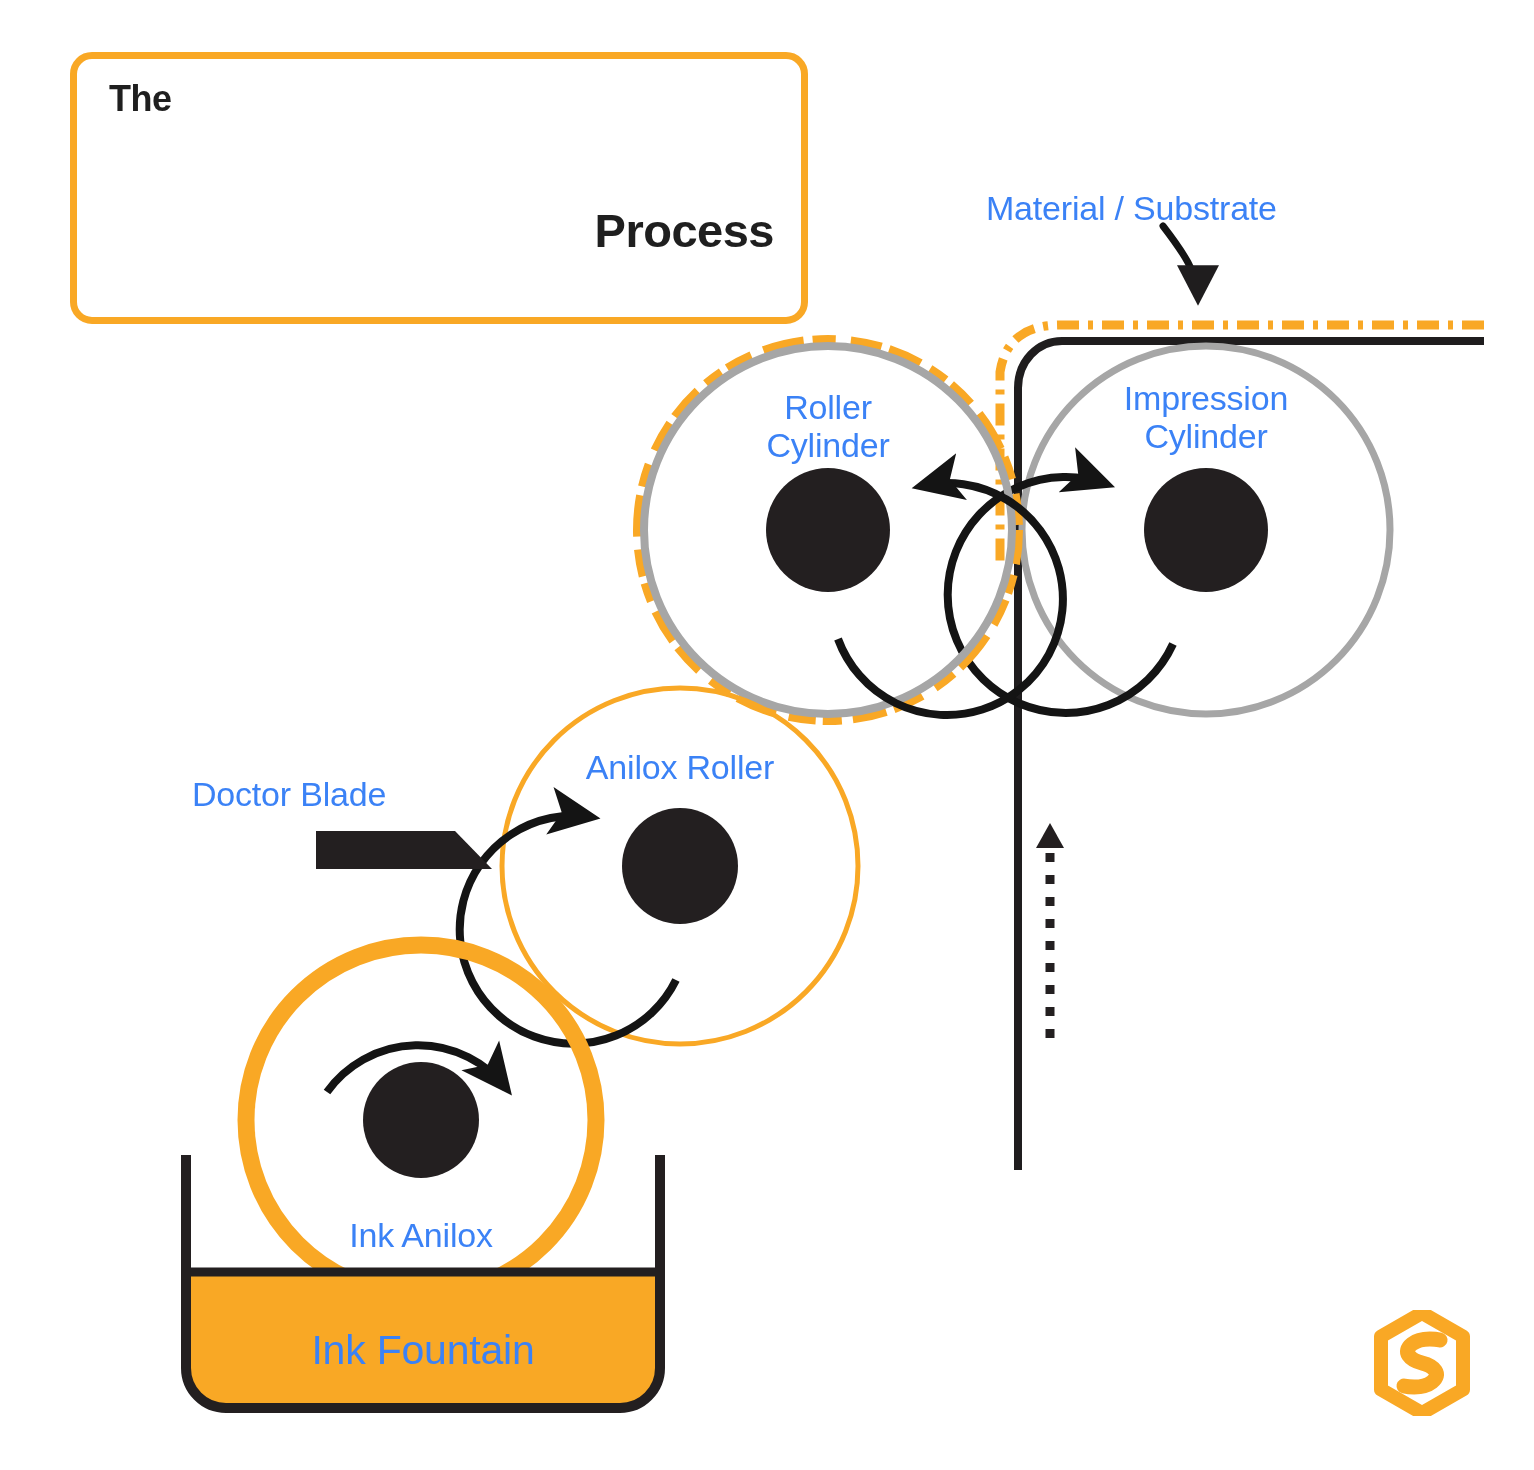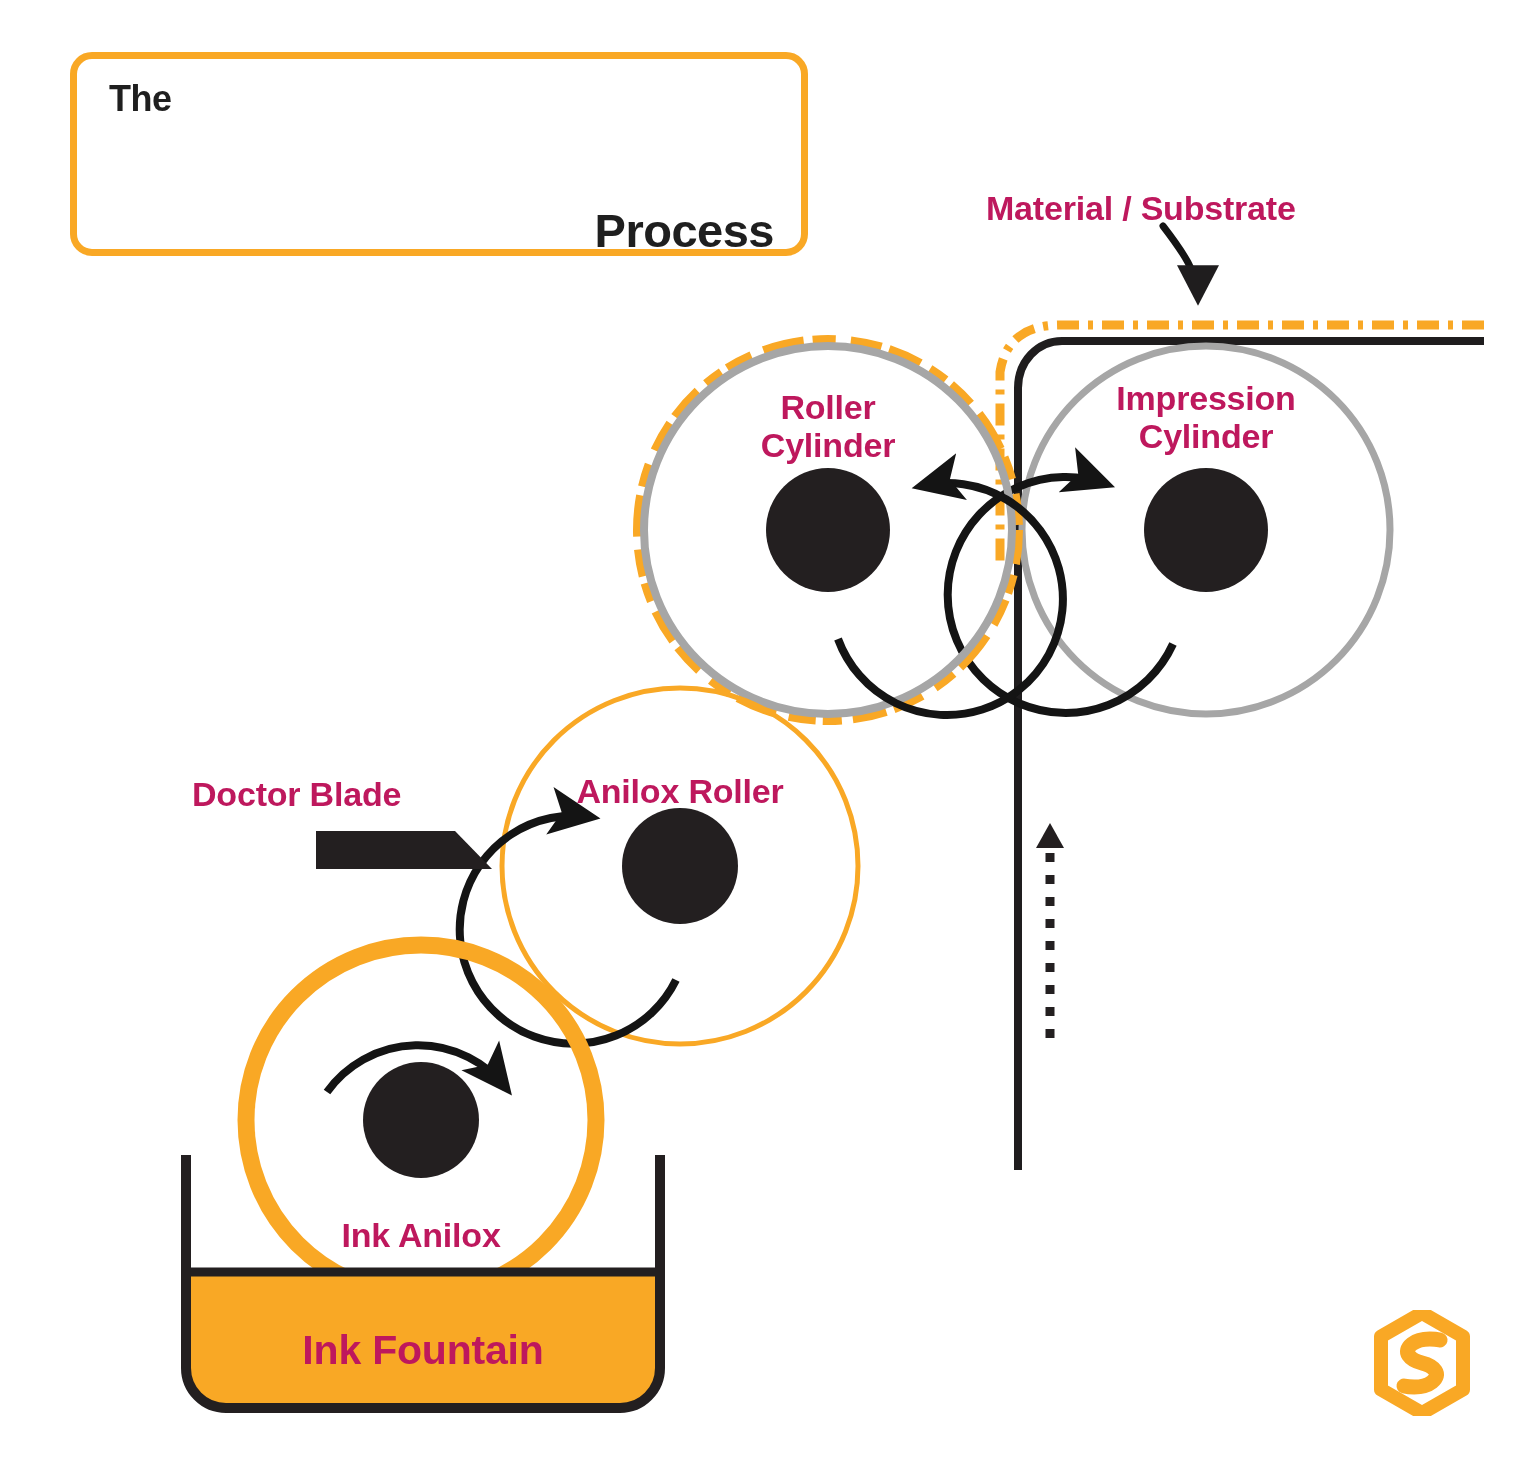--- a/index.html
+++ b/index.html
@@ -23,21 +23,21 @@
     top: 0;
     width: 1534px;
     height: 1470px;
   }
   
   #title-card {
     position: absolute;
     left: 70px;
     top: 52px;
     width: 738px;
-    height: 204px;
+    height: 272px;
     box-sizing: border-box;
     border: 7px solid #F9A825;
     border-radius: 22px;
     background: #ffffff;
   }
   #title-the {
     position: absolute;
     left: 32px;
     top: 22px;
     font-size: 36px;
@@ -63,32 +63,32 @@
     top: 148px;
     font-size: 47px;
     font-weight: bold;
     color: #1f1f1f;
     letter-spacing: -0.5px;
     line-height: 1;
   }
   
   .dlabel {
     position: absolute;
-    color: #be185d;
+    color: #3b82f6;
     font-size: 34px;
-    font-weight: 700;
+    font-weight: 400;
     line-height: 1.12;
     text-align: center;
     white-space: nowrap;
     letter-spacing: -0.2px;
   }
   #label-material  { left: 986px; top: 189px; text-align: left; }
   #label-plate     { left: 828px; top: 388px; transform: translateX(-50%); }
   #label-impression{ left: 1206px; top: 379px; transform: translateX(-50%); }
-  #label-anilox    { left: 680px; top: 748px; transform: translateX(-50%); margin-top: 24px; }
+  #label-anilox    { left: 680px; top: 748px; transform: translateX(-50%); }
   #label-doctor    { left: 192px; top: 775px; text-align: left; }
   #label-inkroller { left: 421px; top: 1216px; transform: translateX(-50%); }
   #label-inkfountain {
     left: 423px; top: 1328px; transform: translateX(-50%);
     font-size: 41px;
   }
   #brand-logo {
     position: absolute;
     left: 1374px;
     top: 1310px;

